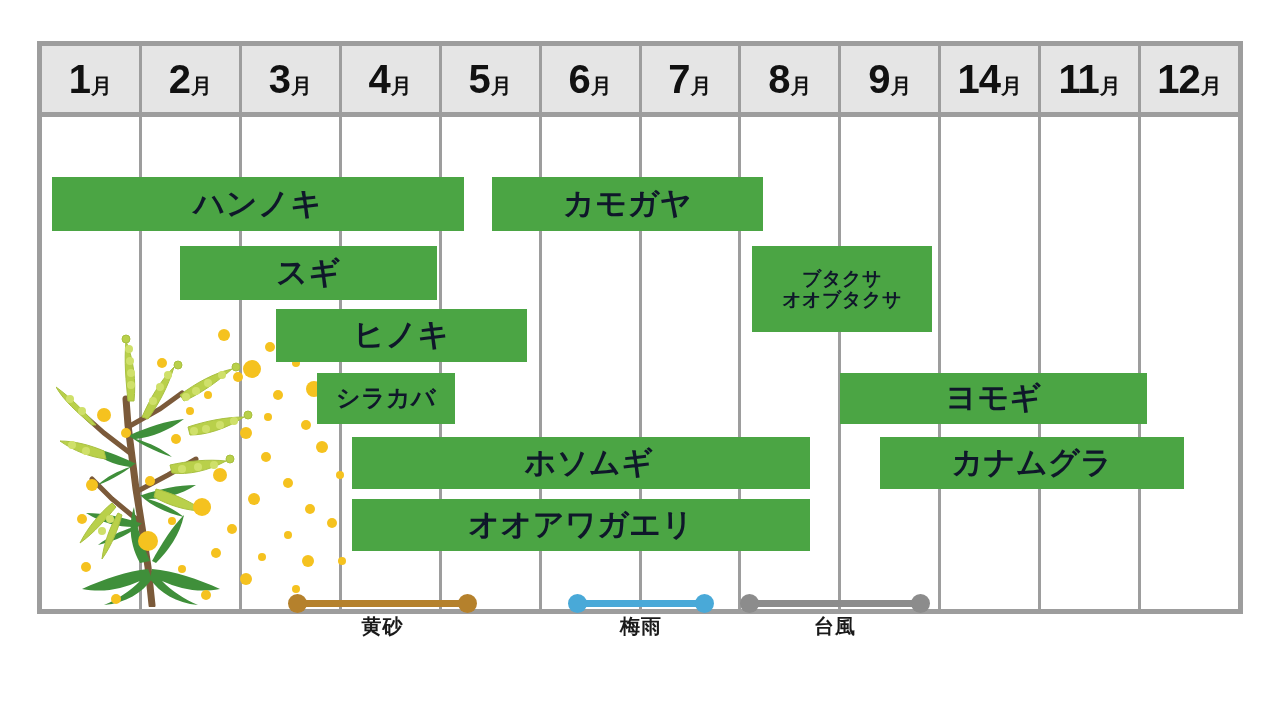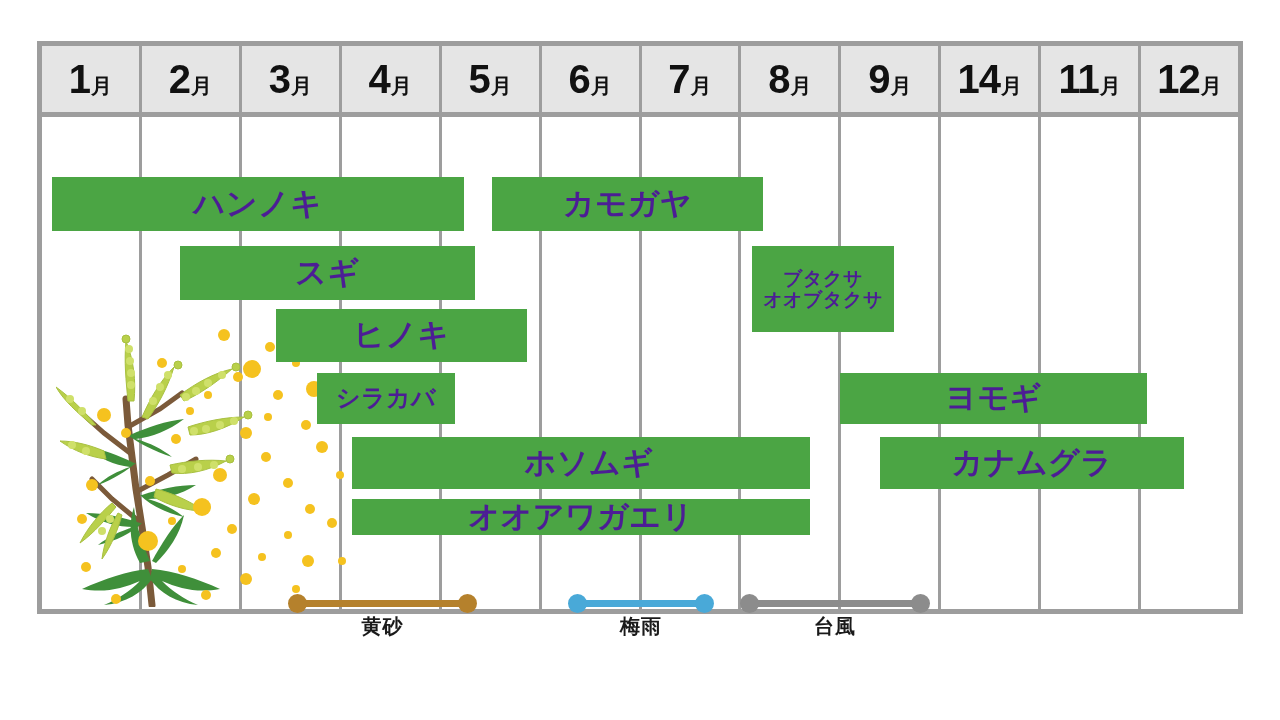--- a/index.html
+++ b/index.html
@@ -107,21 +107,21 @@
     position: absolute;
     inset: 0;
     z-index: 3;
   }
   .bar {
     position: absolute;
     background: #4ba544;
     display: flex;
     align-items: center;
     justify-content: center;
-    color: #4c1d95;
+    color: #0f172a;
     font-weight: 700;
     line-height: 1.12;
     text-align: center;
     box-sizing: border-box;
     white-space: pre-line;
     letter-spacing: 0.5px;
   }
 
   
   .season-layer {
@@ -346,29 +346,29 @@
           <circle cx="150" cy="278" r="5"></circle>
           <circle cx="286" cy="244" r="4"></circle>
           <circle cx="212" cy="100" r="4"></circle>
           <circle cx="134" cy="94" r="4"></circle>
         </g>
       </svg>
 
       <div class="bars-layer" id="bars-layer">
           <div class="bar" style="left: 10px; top: 60px; width: 412px; height: 54px; font-size: 31px; background: rgb(75, 165, 68);">ハンノキ</div>
           <div class="bar" style="left: 444px; top: 60px; width: 271px; height: 54px; font-size: 31px; background: rgb(75, 165, 68); margin-left: 6px;">カモガヤ</div>
-          <div class="bar" style="left: 138px; top: 129px; width: 295px; height: 54px; font-size: 31px; background: rgb(75, 165, 68);">スギ</div>
-          <div class="bar" style="left: 710px; top: 129px; width: 142px; height: 86px; font-size: 19px; background: rgb(75, 165, 68);">ブタクサ
+          <div class="bar" style="left: 138px; top: 129px; width: 257px; height: 54px; font-size: 31px; background: rgb(75, 165, 68);">スギ</div>
+          <div class="bar" style="left: 710px; top: 129px; width: 180px; height: 86px; font-size: 19px; background: rgb(75, 165, 68);">ブタクサ
 オオブタクサ</div>
           <div class="bar" style="left: 234px; top: 192px; width: 251px; height: 53px; font-size: 31px; background: rgb(75, 165, 68);">ヒノキ</div>
           <div class="bar" style="left: 758px; top: 256px; width: 307px; height: 51px; font-size: 31px; background: rgb(75, 165, 68); margin-left: 40px;">ヨモギ</div>
           <div class="bar" style="left: 275px; top: 256px; width: 138px; height: 51px; font-size: 24px; background: rgb(75, 165, 68);">シラカバ</div>
           <div class="bar" style="left: 310px; top: 320px; width: 458px; height: 52px; font-size: 31px; background: rgb(75, 165, 68); padding-left: 16px;">ホソムギ</div>
           <div class="bar" style="left: 838px; top: 320px; width: 304px; height: 52px; font-size: 31px; background: rgb(75, 165, 68);">カナムグラ</div>
-          <div class="bar" style="left: 310px; top: 382px; width: 458px; height: 36px; font-size: 31px; background: rgb(75, 165, 68);">オオアワガエリ</div>
+          <div class="bar" style="left: 310px; top: 382px; width: 458px; height: 52px; font-size: 31px; background: rgb(75, 165, 68);">オオアワガエリ</div>
         </div>
 
       <div class="season-layer" id="season-layer">
           <div class="season" style="left: 248px; top: 474px; width: 185px;">
             <div class="season-line" style="background: rgb(181, 129, 44);"></div>
             <div class="season-dot left" style="background: rgb(181, 129, 44);"></div>
             <div class="season-dot right" style="background: rgb(181, 129, 44);"></div>
             <div class="season-label">黄砂</div>
           </div>
           <div class="season" style="left: 528px; top: 474px; width: 142px;">

